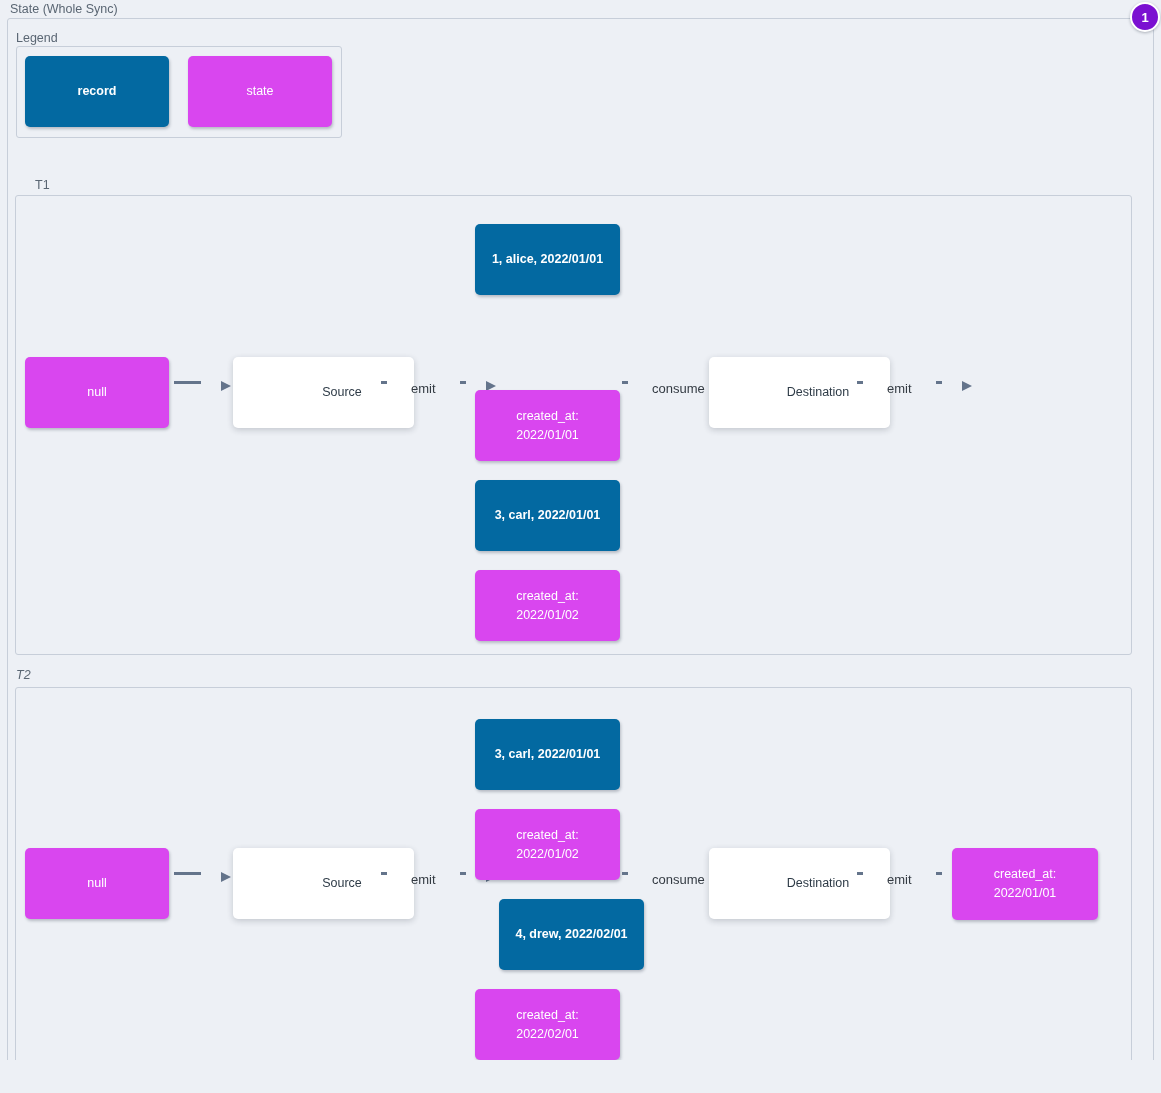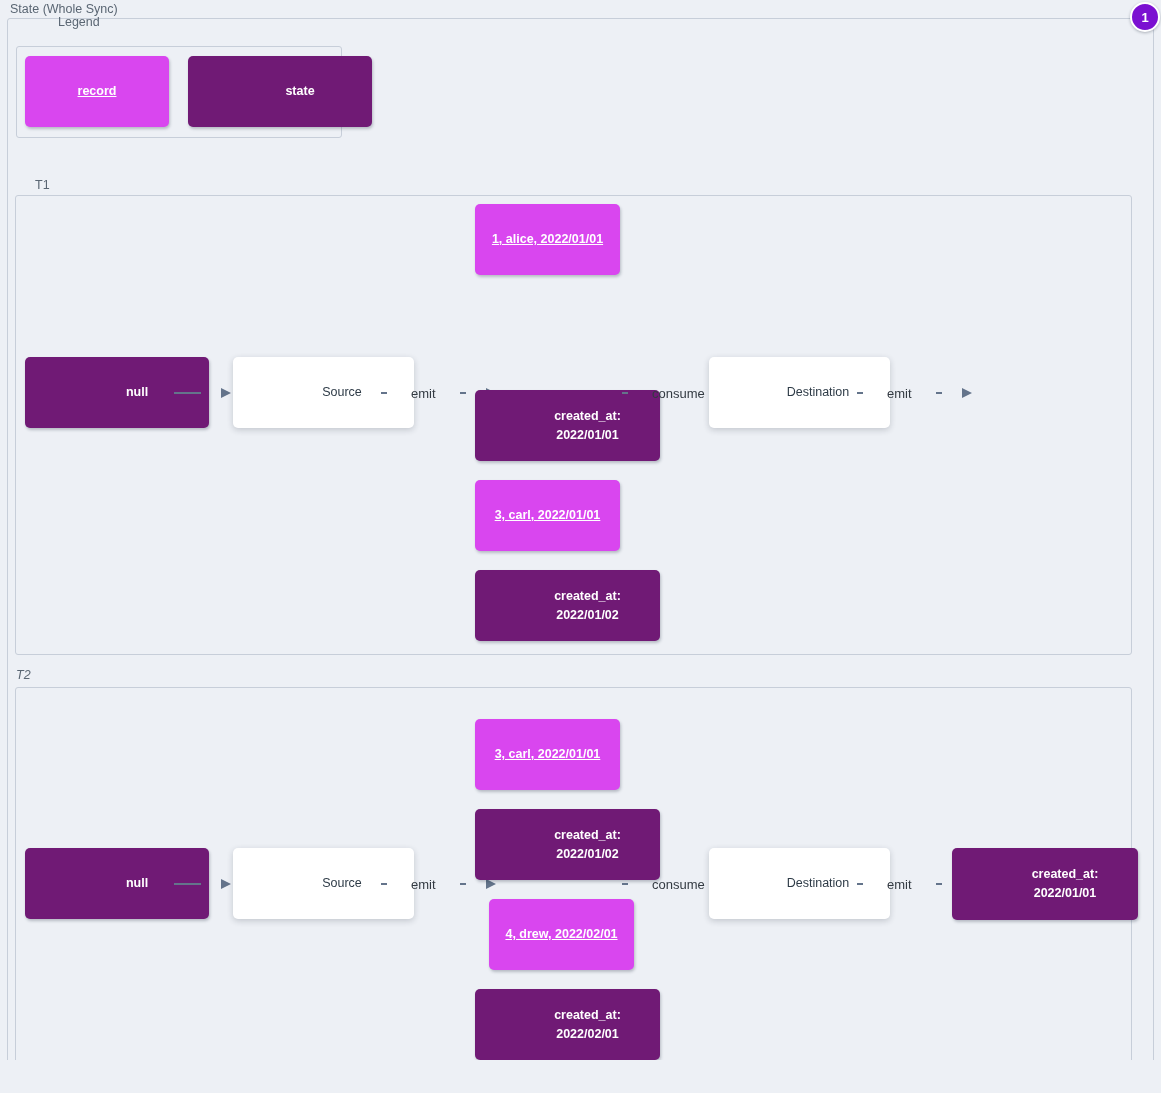--- a/index.html
+++ b/index.html
@@ -30,45 +30,42 @@
     position:absolute;
     width:144px;height:71px;
     border-radius:5px;
     display:flex;align-items:center;justify-content:center;
     text-align:center;
     font-size:12.5px;
     line-height:19px;
     white-space:pre-line;
   }
   .node.record{
-    background:#d946ef;
+    background:#0369a1;
     color:#ffffff;
     font-weight:bold;
     box-shadow:1px 2px 3px rgba(20,30,50,0.25);
-    text-decoration:underline;
   }
   .node.state{
-    background:#701a75;
+    background:#d946ef;
     color:#ffffff;
-    font-weight:bold;
+    font-weight:normal;
     box-shadow:1px 2px 3px rgba(20,30,50,0.25);
-    padding-left:40px;
   }
   .node.plain{
     background:#ffffff;
     color:#2e3b47;
     font-weight:normal;
     box-shadow:0 2px 6px rgba(27,36,48,0.20);
     padding-left:37px;
   }
   .arrow{
     position:absolute;
     height:24px;
     display:flex;
-    align-items:center;
     gap:20px;
   }
   .aline{
     flex:1 1 auto;
     height:2.5px;
     background:#64748b;
     min-width:6px;
   }
   .ahead{
     width:0;height:0;
@@ -101,21 +98,21 @@
 </head>
 <body>
 
 <div class="canvas">
 
   <span class="cluster-label" style="left:10px;top:2px;">State (Whole Sync)</span>
   <div class="cluster" style="left:7px;top:18px;width:1145px;height:1066px;"></div>
 
   <div class="badge">1</div>
 
-  <span class="cluster-label" style="left:16px;top:15px;margin-left:42px;">Legend</span>
+  <span class="cluster-label" style="left:16px;top:31px;">Legend</span>
   <div class="cluster" style="left:16px;top:46px;width:324px;height:90px;"></div>
   <div class="node record" style="left:25px;top:56px;">record</div>
   <div class="node state" style="left:188px;top:56px;">state</div>
 
   <span class="cluster-label" style="left:16px;top:178px;margin-left:19px;">T1</span>
   <div class="cluster" style="left:15px;top:195px;width:1115px;height:458px;"></div>
 
   <div class="node state" style="left:25px;top:357px;">null</div>
   <div class="arrow" style="left:174px;top:381px;width:57px;">
     <div class="aline"></div>
@@ -123,21 +120,21 @@
   </div>
   <div class="node plain" style="left:233px;top:357px;">Source</div>
 
   <div class="arrow" style="left:381px;top:381px;width:82px;">
     <div class="aline"></div>
     <span class="alabel">emit</span>
     <div class="aline"></div>
     <div class="ahead"></div>
   </div>
 
-  <div class="node record" style="left:475px;top:204px;width:145px;">1, alice, 2022/01/01</div>
+  <div class="node record" style="left:475px;top:224px;width:145px;">1, alice, 2022/01/01</div>
   <div class="node state" style="left:475px;top:390px;width:145px;">created_at:
 2022/01/01</div>
   <div class="node record" style="left:475px;top:480px;width:145px;">3, carl, 2022/01/01</div>
   <div class="node state" style="left:475px;top:570px;width:145px;">created_at:
 2022/01/02</div>
 
   <div class="arrow" style="left:622px;top:381px;width:87px;">
     <div class="aline"></div>
     <span class="alabel">consume</span>
     <div class="ahead"></div>
@@ -164,21 +161,21 @@
   <div class="arrow" style="left:381px;top:872px;width:82px;">
     <div class="aline"></div>
     <span class="alabel">emit</span>
     <div class="aline"></div>
     <div class="ahead"></div>
   </div>
 
   <div class="node record" style="left:475px;top:719px;width:145px;">3, carl, 2022/01/01</div>
   <div class="node state" style="left:475px;top:809px;width:145px;">created_at:
 2022/01/02</div>
-  <div class="node record" style="left:489px;top:899px;width:145px;">4, drew, 2022/02/01</div>
+  <div class="node record" style="left:499px;top:899px;width:145px;">4, drew, 2022/02/01</div>
   <div class="node state" style="left:475px;top:989px;width:145px;">created_at:
 2022/02/01</div>
 
   <div class="arrow" style="left:622px;top:872px;width:87px;">
     <div class="aline"></div>
     <span class="alabel">consume</span>
     <div class="ahead"></div>
   </div>
   <div class="node plain" style="left:709px;top:848px;">Destination</div>
 

